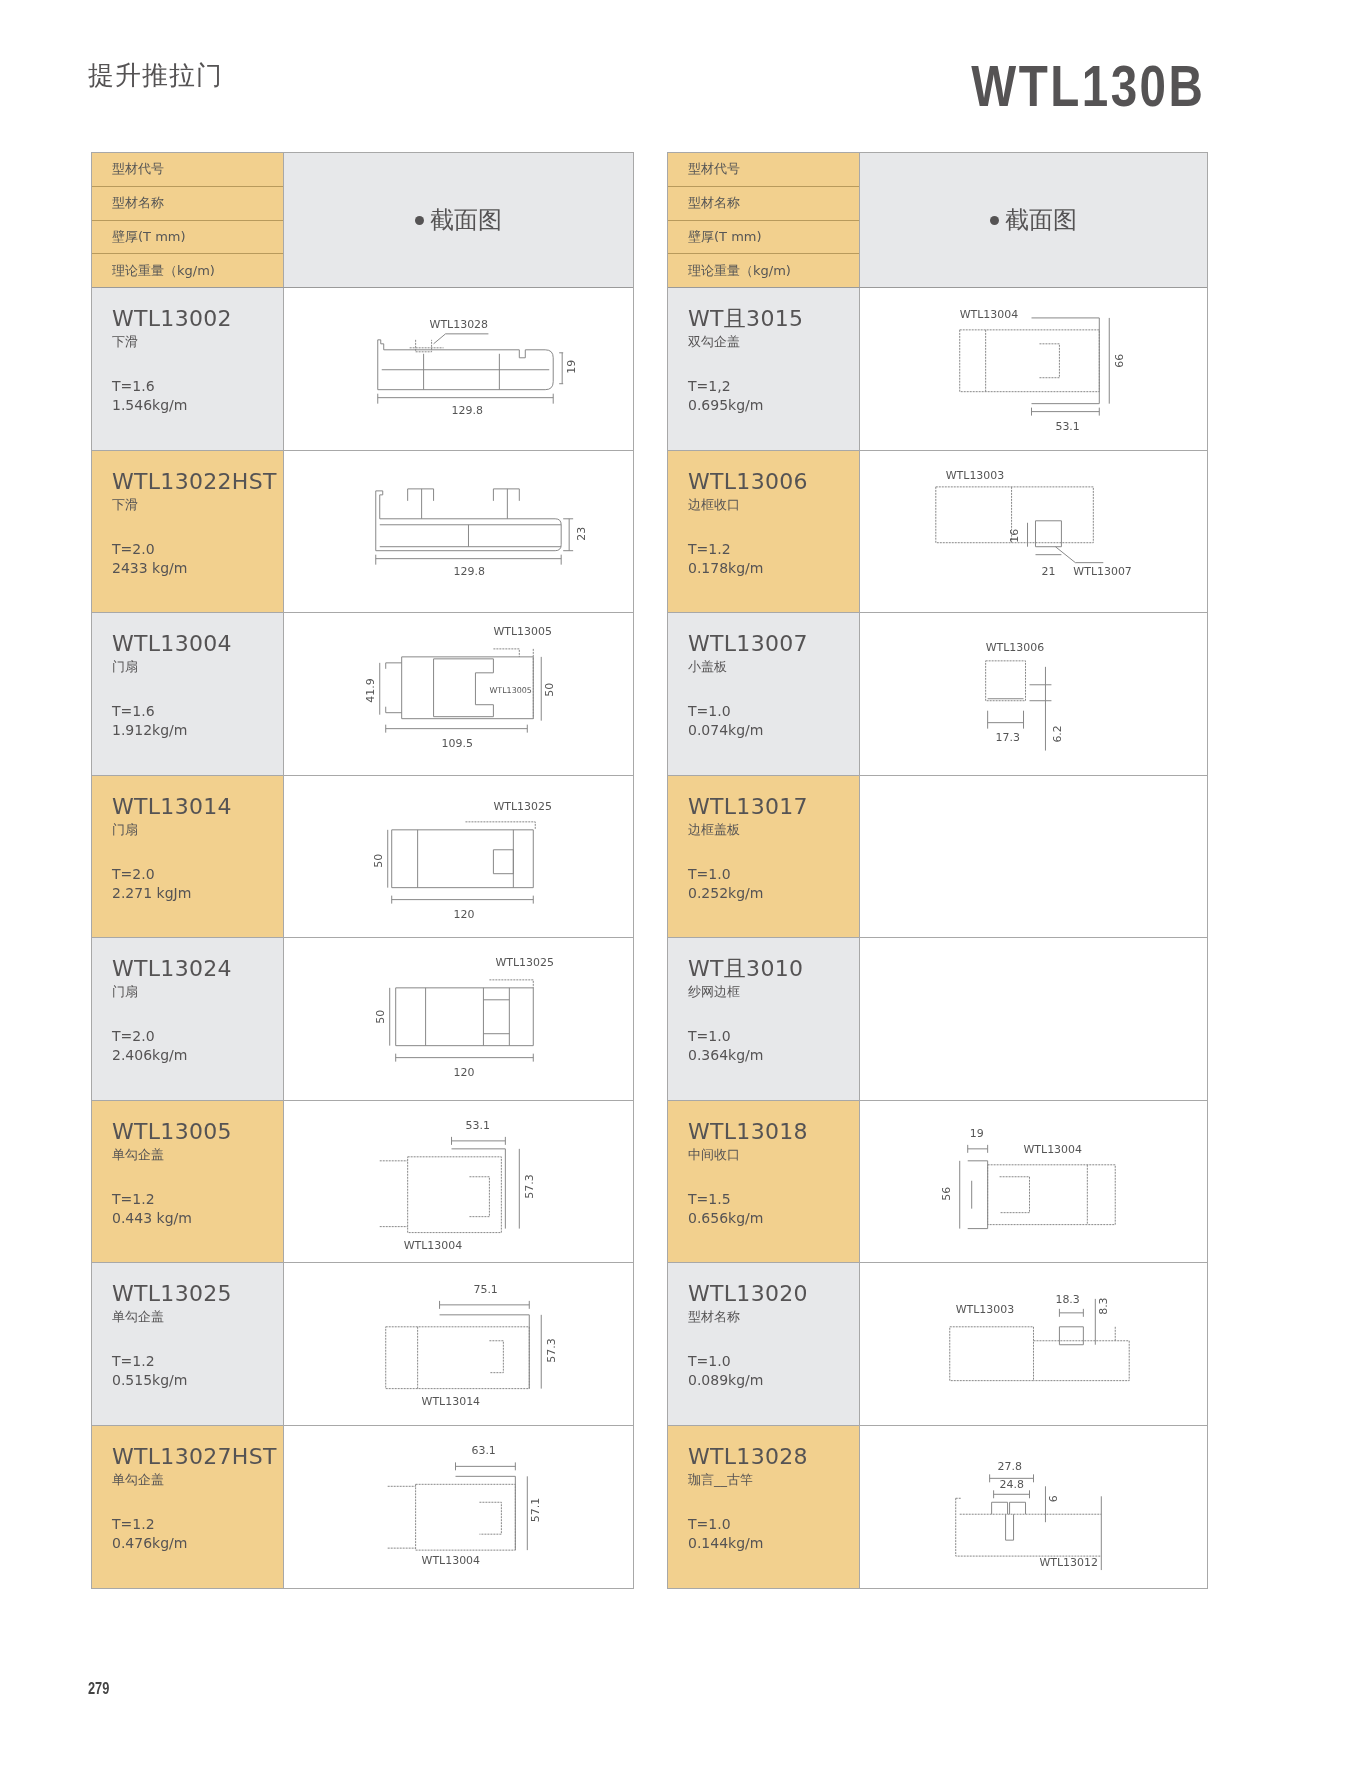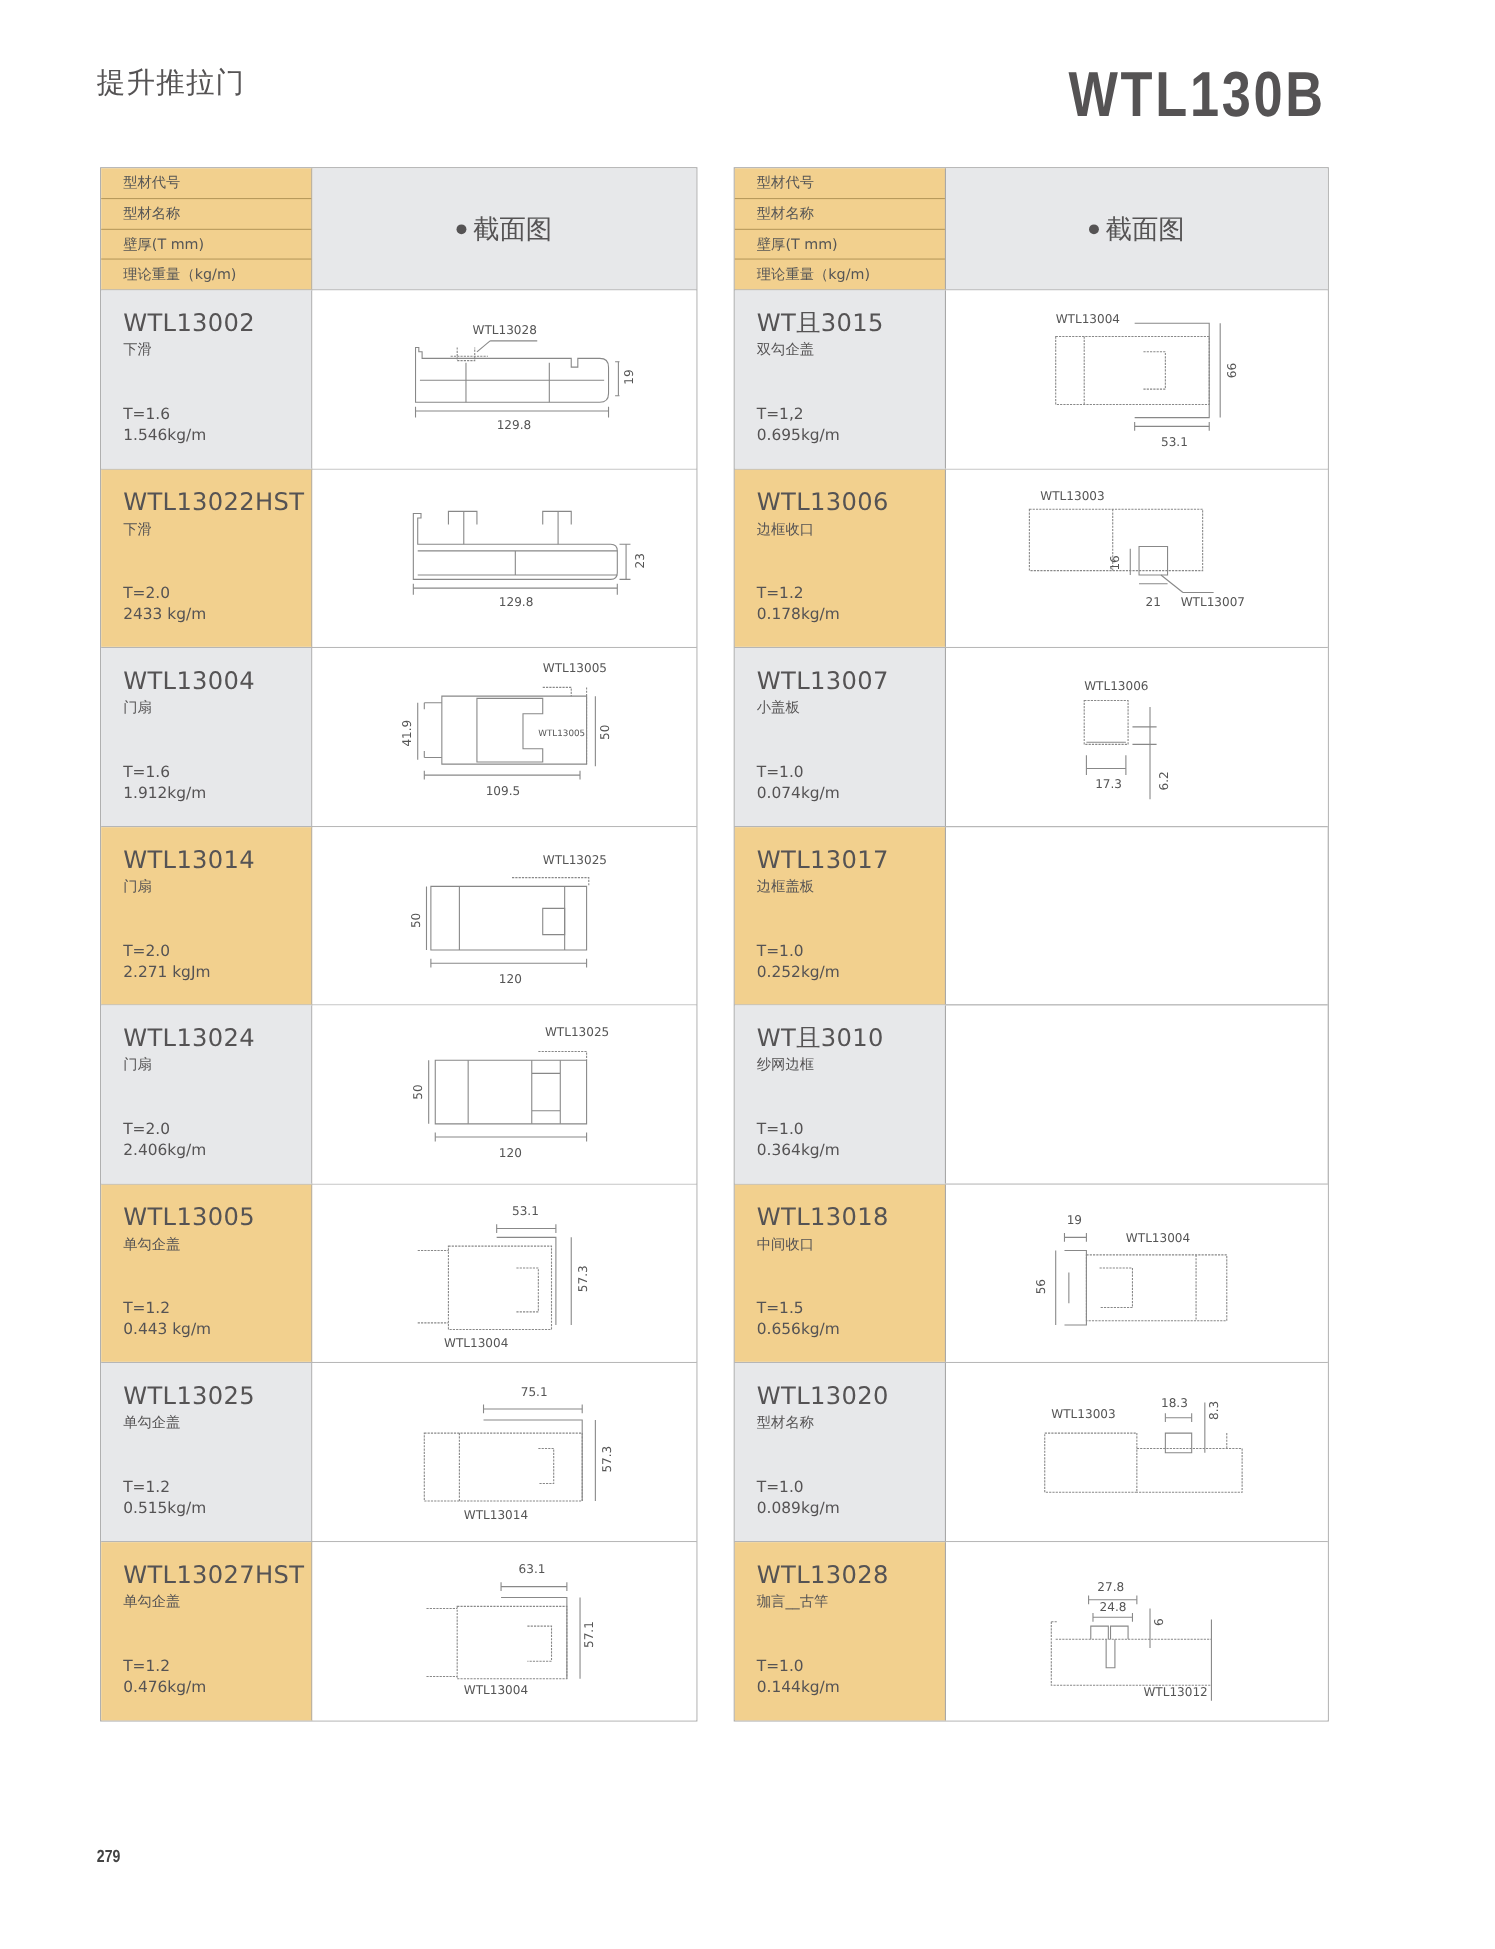--- a/index.html
+++ b/index.html
@@ -3,35 +3,35 @@
 <meta charset="utf-8">
 <style>
   html,body{margin:0;padding:0;background:#ffffff;}
   body{width:1359px;height:1772px;position:relative;overflow:hidden;font-family:"DejaVu Sans","Liberation Sans",sans-serif;color:#555354;}
   .page-cat{position:absolute;left:88px;top:58px;font-size:26px;color:#555354;letter-spacing:1px;}
   .page-model{position:absolute;right:154px;top:52px;font-family:"Liberation Sans",sans-serif;font-weight:bold;font-size:58px;color:#555354;transform:scaleX(0.82);transform-origin:right top;letter-spacing:3px;}
   .page-num{position:absolute;left:88px;top:1680px;font-family:"Liberation Sans",sans-serif;font-weight:bold;font-size:16px;color:#444;transform:scaleX(0.8);transform-origin:left top;}
   .tbl{position:absolute;top:152px;border:1px solid #a8a8a8;box-sizing:border-box;background:#fff;}
   .tbl.left{left:91px;width:543px;}
   .tbl.right{left:667px;width:541px;}
-  .hdr{display:flex;height:111px;border-bottom:1px solid #9a9a9a;box-sizing:border-box;text-align:center;}
+  .hdr{display:flex;height:135px;border-bottom:1px solid #9a9a9a;box-sizing:border-box;text-align:center;}
   .hdr-labels{width:192px;flex:none;background:#f2d08e;border-right:1px solid #a8a8a8;box-sizing:border-box;display:flex;flex-direction:column;}
   .tbl.right .hdr-labels{width:192px;}
   .hdr-label{flex:1;font-size:13px;color:#555;padding-left:20px;display:flex;align-items:center;border-bottom:1px solid #b89a5c;box-sizing:border-box;}
   .hdr-label:last-child{border-bottom:none;}
   .hdr-title{flex:1;background:#e7e8ea;display:flex;align-items:center;justify-content:center;font-size:24px;color:#555354;}
   .hdr-title .dot{display:inline-block;width:9px;height:9px;border-radius:50%;background:#555354;margin-right:6px;}
   .row{display:flex;height:162.5px;border-bottom:1px solid #a8a8a8;box-sizing:border-box;}
   .row:last-child{border-bottom:none;}
   .info{width:192px;flex:none;border-right:1px solid #a8a8a8;box-sizing:border-box;padding:18px 12px 0 20px;position:relative;}
   .row.gray .info{background:#e7e8ea;}
   .row.gold .info{background:#f2d08e;}
   .code{font-size:22px;color:#555354;line-height:26px;letter-spacing:0.3px;}
   .pname{font-size:13px;color:#555354;margin-top:1px;}
-  .spec{position:absolute;left:20px;top:104px;font-size:14px;color:#555354;line-height:19px;}
+  .spec{position:absolute;left:20px;top:89px;font-size:14px;color:#555354;line-height:19px;}
   .diag{flex:1;position:relative;background:#fff;}
   .diag svg{position:absolute;left:0;top:0;width:100%;height:100%;}
   .diag text{font-family:"DejaVu Sans",sans-serif;font-size:11px;fill:#555;}
 </style>
 </head>
 <body>
 
 <div class="page-cat">提升推拉门</div>
 <div class="page-model">WTL130B</div>
 

